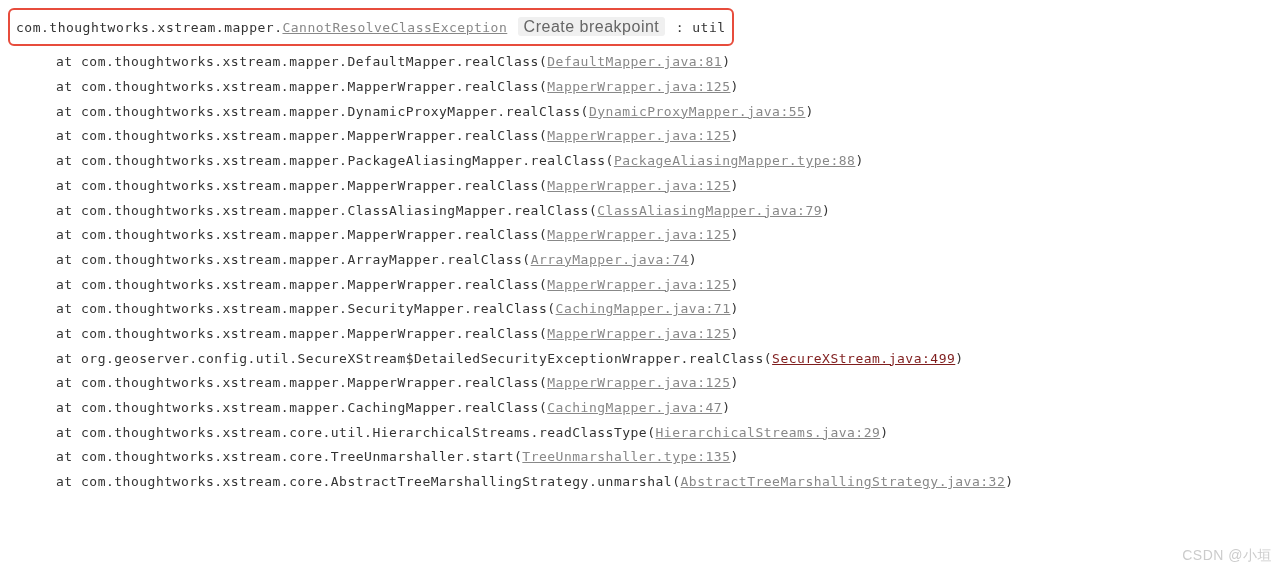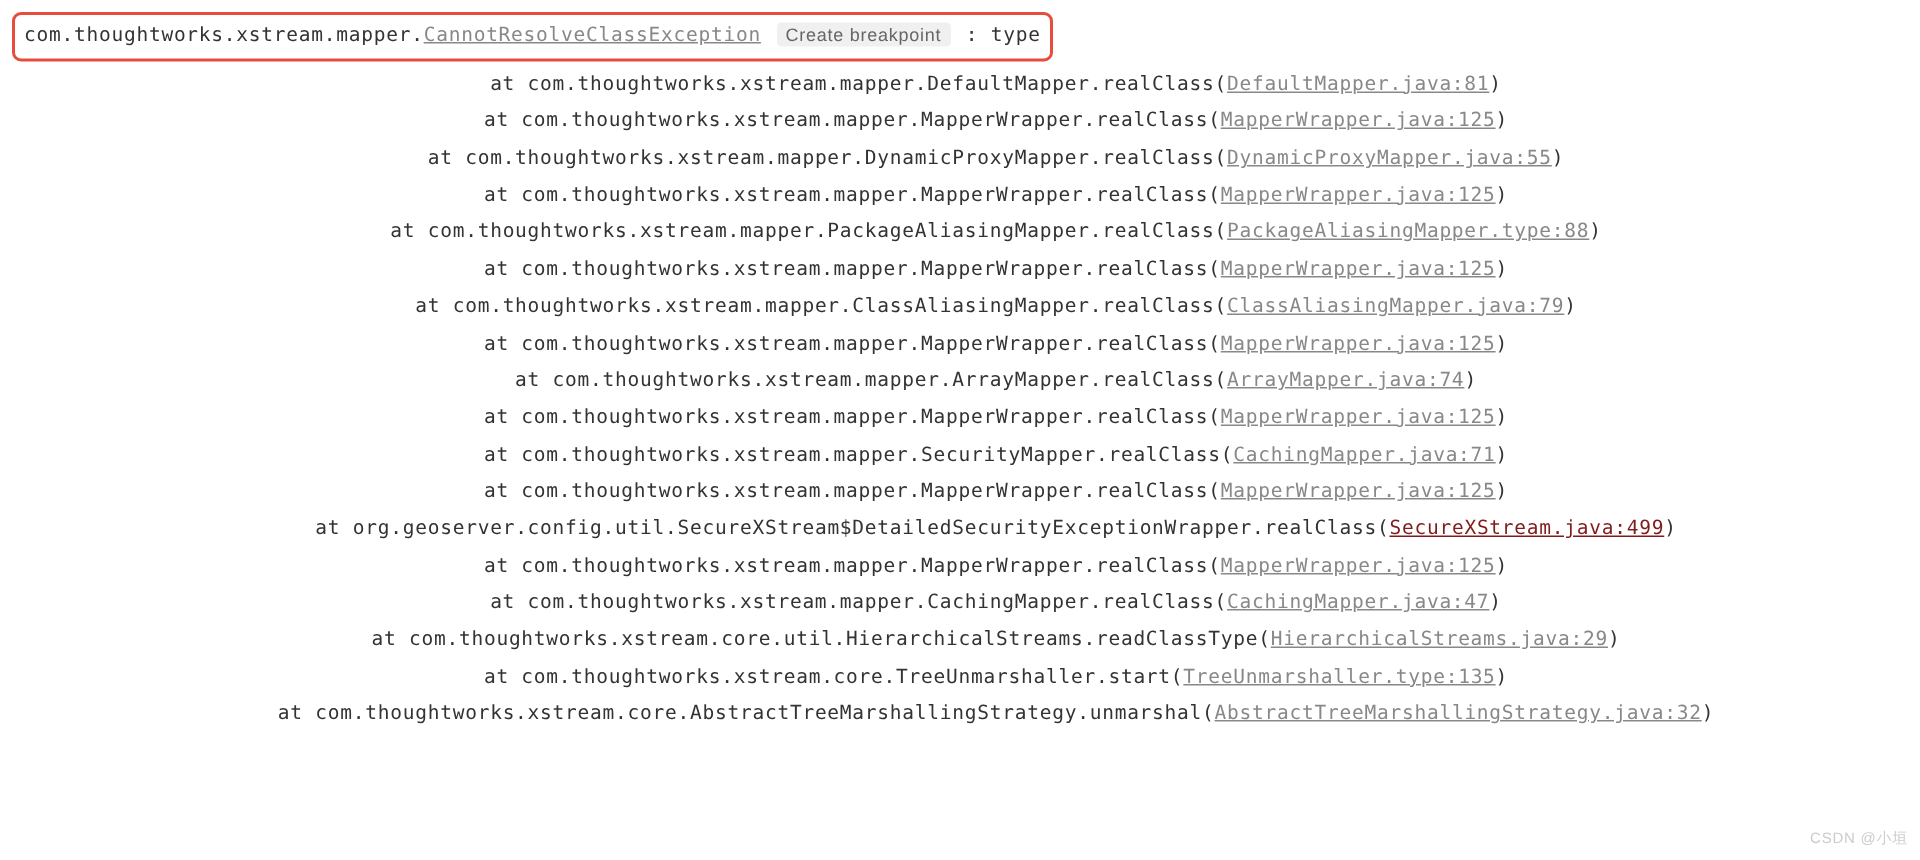--- a/index.html
+++ b/index.html
@@ -27,54 +27,53 @@
       color: #888;
       text-decoration: underline;
       text-align: right;
     }
     .create-breakpoint {
       background: #f0f0f0;
       color: #666;
       padding: 1px 6px;
       border-radius: 3px;
       font-family: -apple-system, BlinkMacSystemFont, "Segoe UI", sans-serif;
-      font-size: 12px;
+      font-size: 16px;
       margin: 0 2px;
     }
     .stack-line {
       padding-left: 48px;
       white-space: nowrap;
-      text-align: center;
     }
     .file-link {
       color: #888;
       text-decoration: underline;
     }
     .file-link-active {
       color: #7f1d1d;
       text-decoration: underline;
     }
     .watermark {
       position: absolute;
       right: 8px;
       bottom: 4px;
       color: #ccc;
-      font-size: 10px;
+      font-size: 14px;
       font-family: sans-serif;
     }
   </style>
 </head>
 <body>
 
 
 
 <div class="exception-header">
   <span>com.thoughtworks.xstream.mapper.</span><span class="exception-class">CannotResolveClassException</span>
   <span class="create-breakpoint">Create breakpoint</span>
-  <span>: type</span>
+  <span>: util</span>
 </div>
 
 <div id="stack-container">
     <div class="stack-line"><span>at </span><span>com.thoughtworks.xstream.mapper.DefaultMapper.realClass(</span><span class="file-link">DefaultMapper.java:81</span><span>)</span></div>
     <div class="stack-line"><span>at </span><span>com.thoughtworks.xstream.mapper.MapperWrapper.realClass(</span><span class="file-link">MapperWrapper.java:125</span><span>)</span></div>
     <div class="stack-line"><span>at </span><span>com.thoughtworks.xstream.mapper.DynamicProxyMapper.realClass(</span><span class="file-link">DynamicProxyMapper.java:55</span><span>)</span></div>
     <div class="stack-line"><span>at </span><span>com.thoughtworks.xstream.mapper.MapperWrapper.realClass(</span><span class="file-link">MapperWrapper.java:125</span><span>)</span></div>
     <div class="stack-line"><span>at </span><span>com.thoughtworks.xstream.mapper.PackageAliasingMapper.realClass(</span><span class="file-link">PackageAliasingMapper.type:88</span><span>)</span></div>
     <div class="stack-line"><span>at </span><span>com.thoughtworks.xstream.mapper.MapperWrapper.realClass(</span><span class="file-link">MapperWrapper.java:125</span><span>)</span></div>
     <div class="stack-line"><span>at </span><span>com.thoughtworks.xstream.mapper.ClassAliasingMapper.realClass(</span><span class="file-link">ClassAliasingMapper.java:79</span><span>)</span></div>

